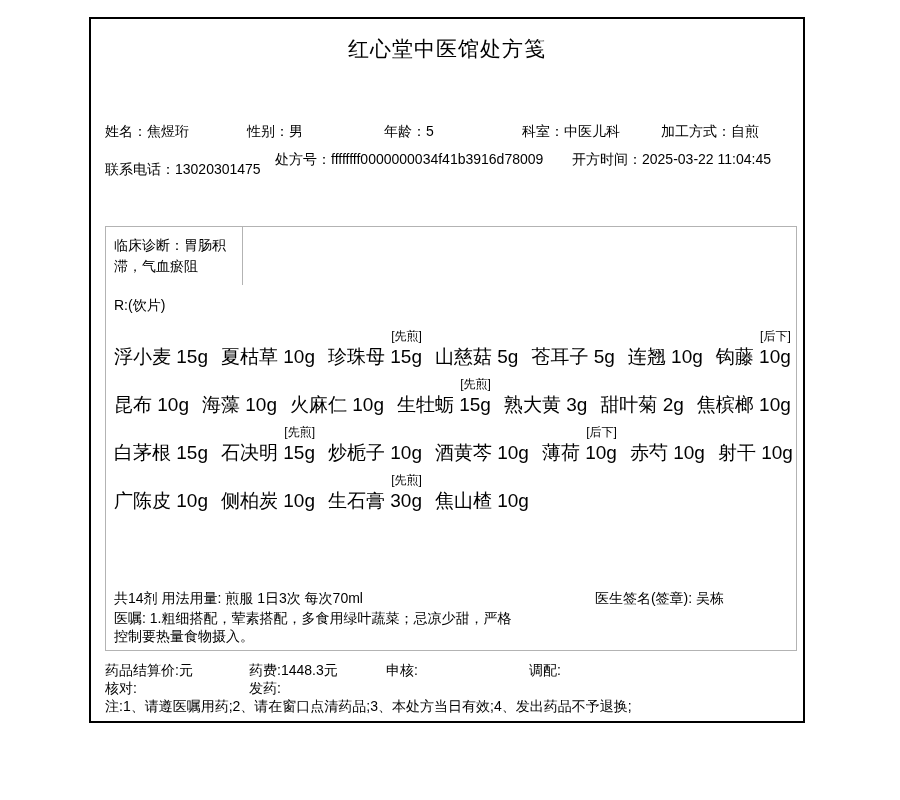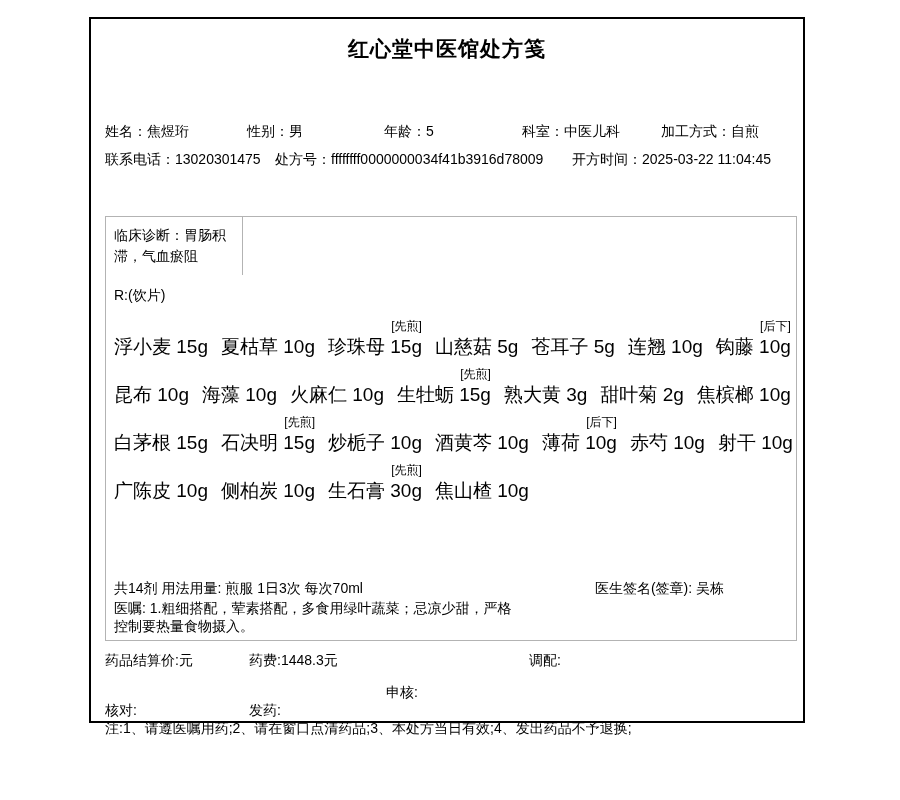--- a/index.html
+++ b/index.html
@@ -1,27 +1,27 @@
 <!DOCTYPE html>
 <html><head>
 <meta charset="utf-8">
 <style>
   * { margin: 0; padding: 0; box-sizing: border-box; }
   html, body { width: 900px; height: 800px; background: #fff; }
   body { font-family: "Liberation Sans", sans-serif; color: #000; position: relative; }
   .page { position: relative; width: 900px; height: 800px; background: #fff; overflow: hidden; }
   .sheet { position: absolute; left: 89px; top: 17px; width: 716px; height: 706px; border: 2px solid #000; background: #fff; }
-  .title { margin-top: 16px; text-align: center; font-size: 21px; font-weight: bold; letter-spacing: 1px; }
+  .title { margin-top: 16px; text-align: center; font-size: 21px; font-weight: normal; letter-spacing: 1px; }
   .info-row { display: flex; padding-left: 14px; font-size: 14px; line-height: 22px; }
   .row1 { margin-top: 57px; }
   .row2 { margin-top: 6px; }
   .cell { flex-shrink: 0; white-space: nowrap; }
   .w142 { width: 142px; } .w137 { width: 137px; } .w138 { width: 138px; } .w139 { width: 139px; }
-  .w170 { width: 170px; } .w297 { width: 297px; }
-  .w144 { width: 144px; } .w143 { width: 143px; margin-top: 32px; }
+  .w170 { width: 170px; margin-top: 10px; } .w297 { width: 297px; }
+  .w144 { width: 144px; } .w143 { width: 143px; }
   .main-table { display: flex; margin: 46px 0 0 14px; width: 692px; height: 425px; border: 1px solid #b3b3b3; font-size: 14px; flex-direction: column; }
   .diag-cell { width: 137px; border-right: 1px solid #b3b3b3; padding: 8px; line-height: 21px; }
   .rx-cell { flex: 1; padding: 8px; position: relative; }
   .rx-header { line-height: 21px; margin: 2px 0 10px 0; }
   .herb-row { margin-bottom: 7px; white-space: nowrap; }
   .herb-cell { display: inline-block; vertical-align: bottom; margin-right: 13px; }
   .herb-tag { display: block; height: 20px; line-height: 20px; font-size: 12px; text-align: right; }
   .herb-text { display: block; height: 21px; line-height: 21px; font-size: 19px; }
   .usage-block { position: absolute; left: 8px; right: 20px; bottom: 5px; }
   .summary-line { display: flex; justify-content: space-between; line-height: 19px; }

